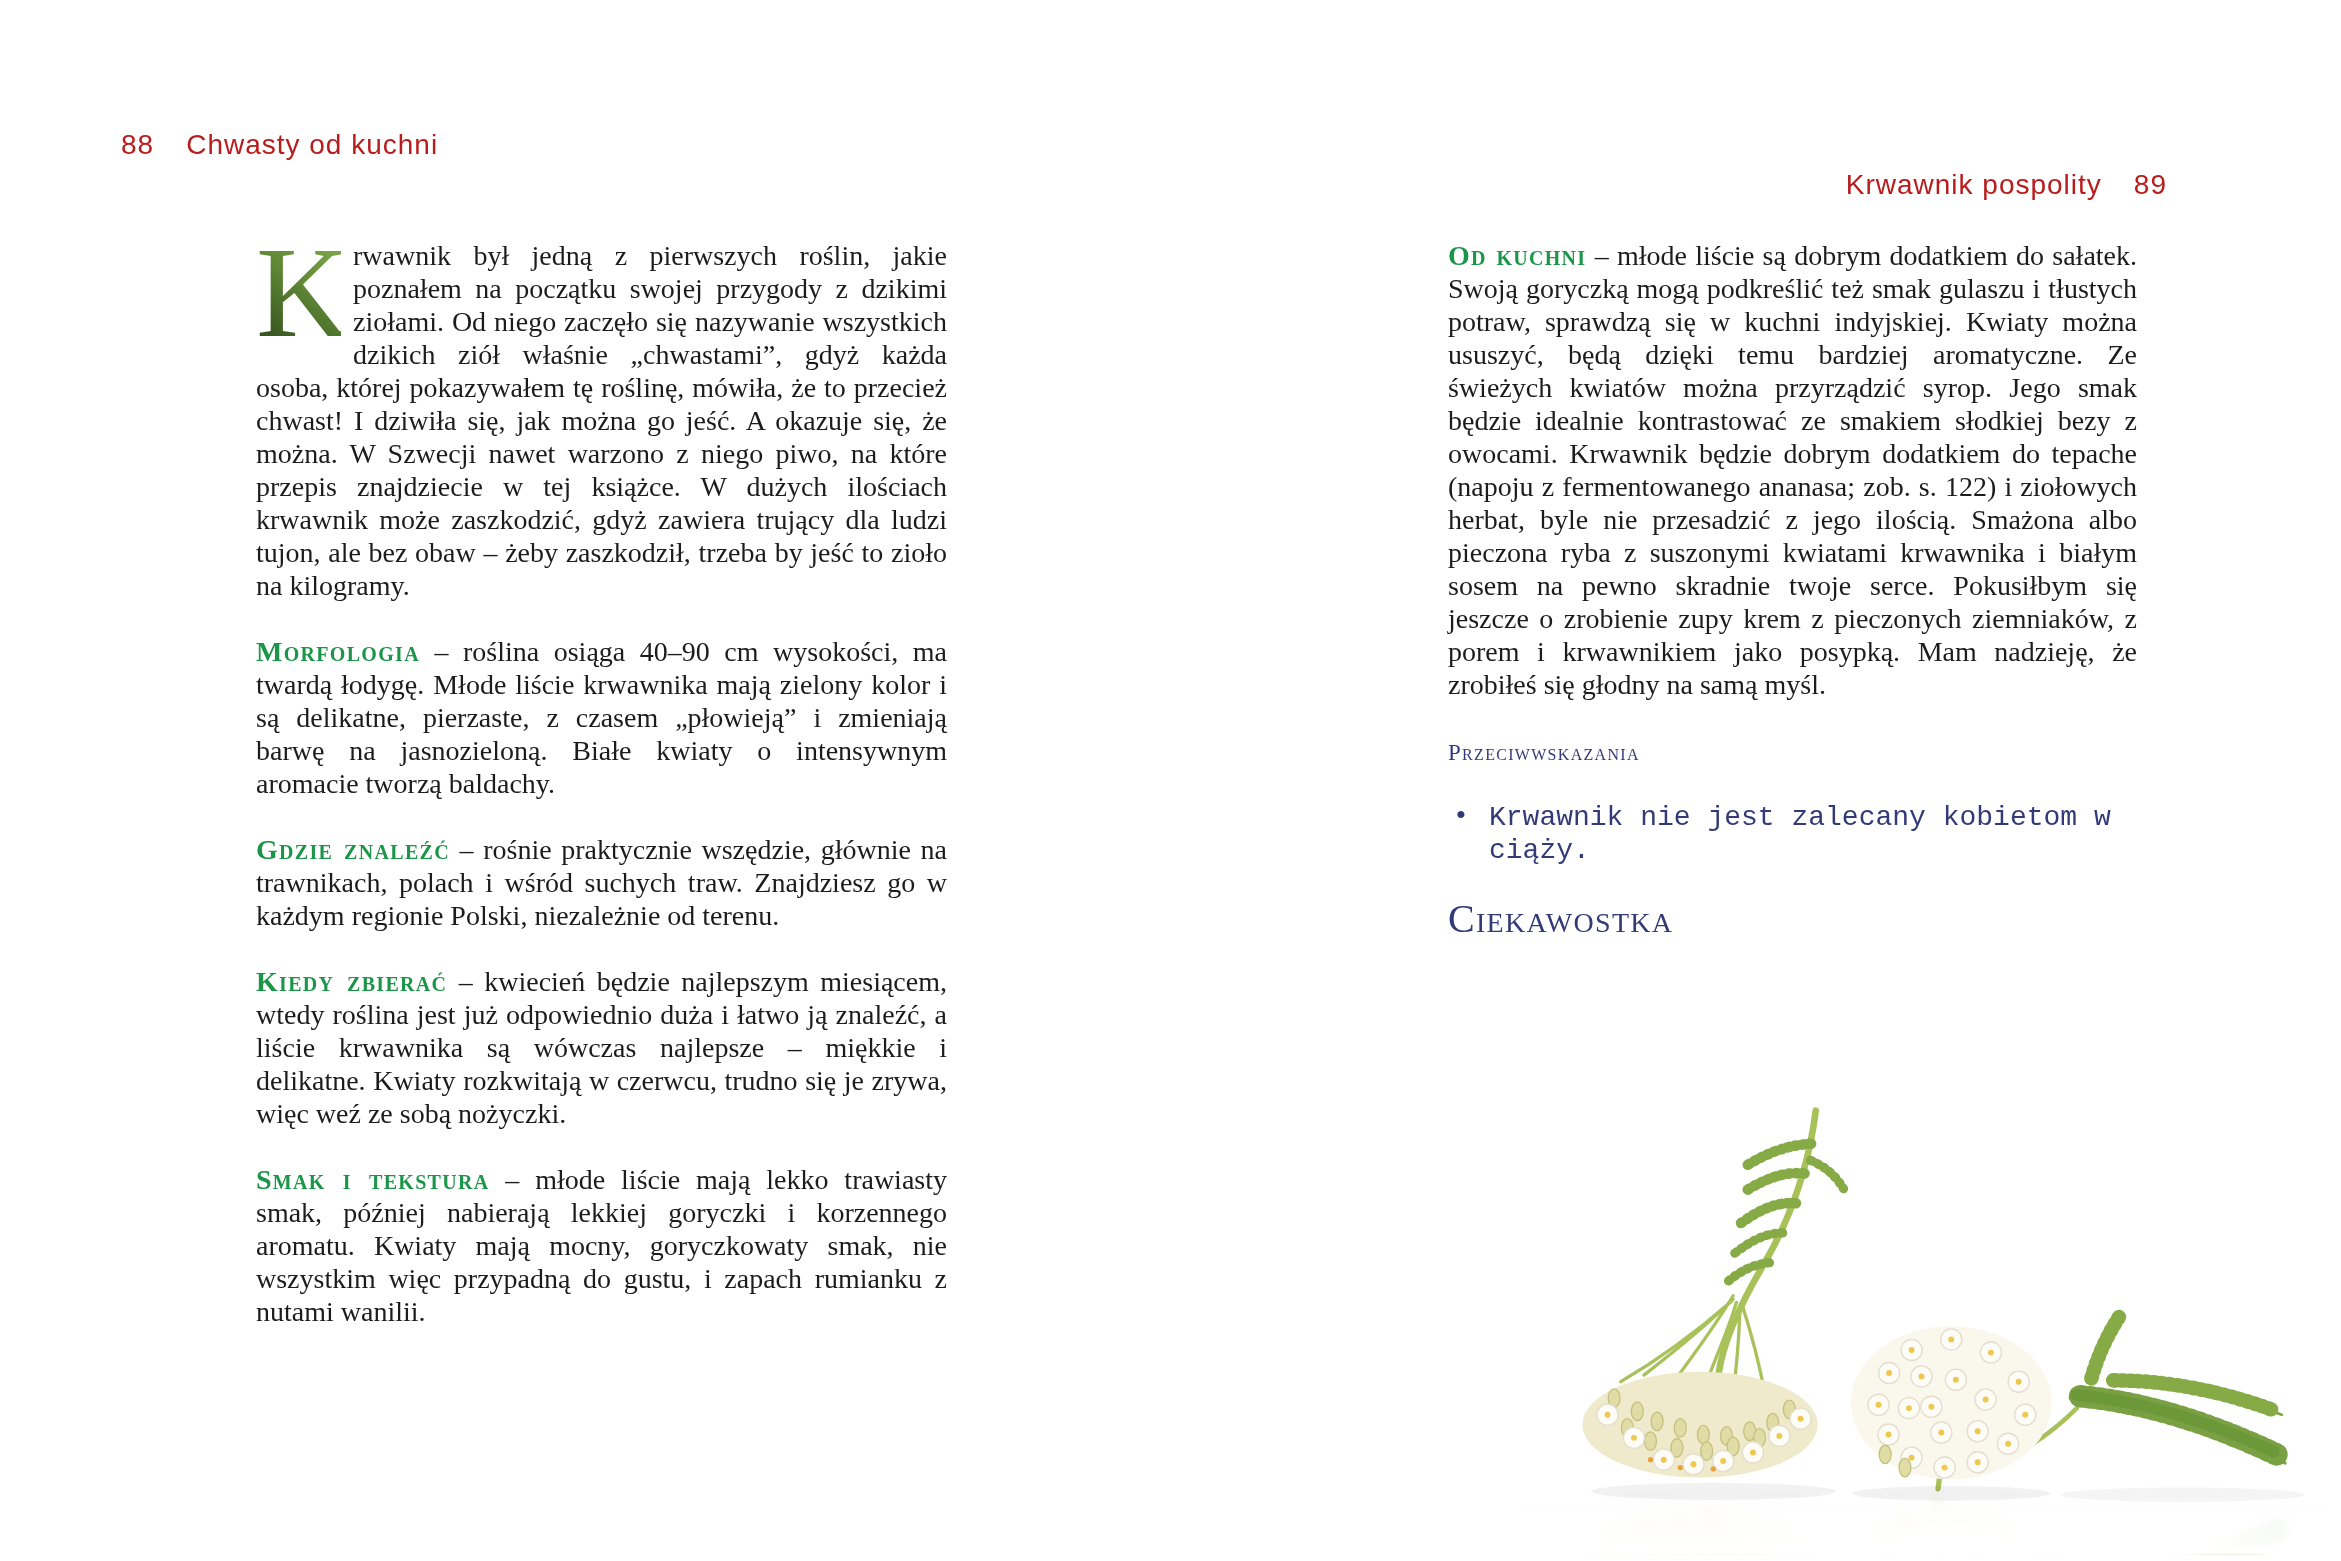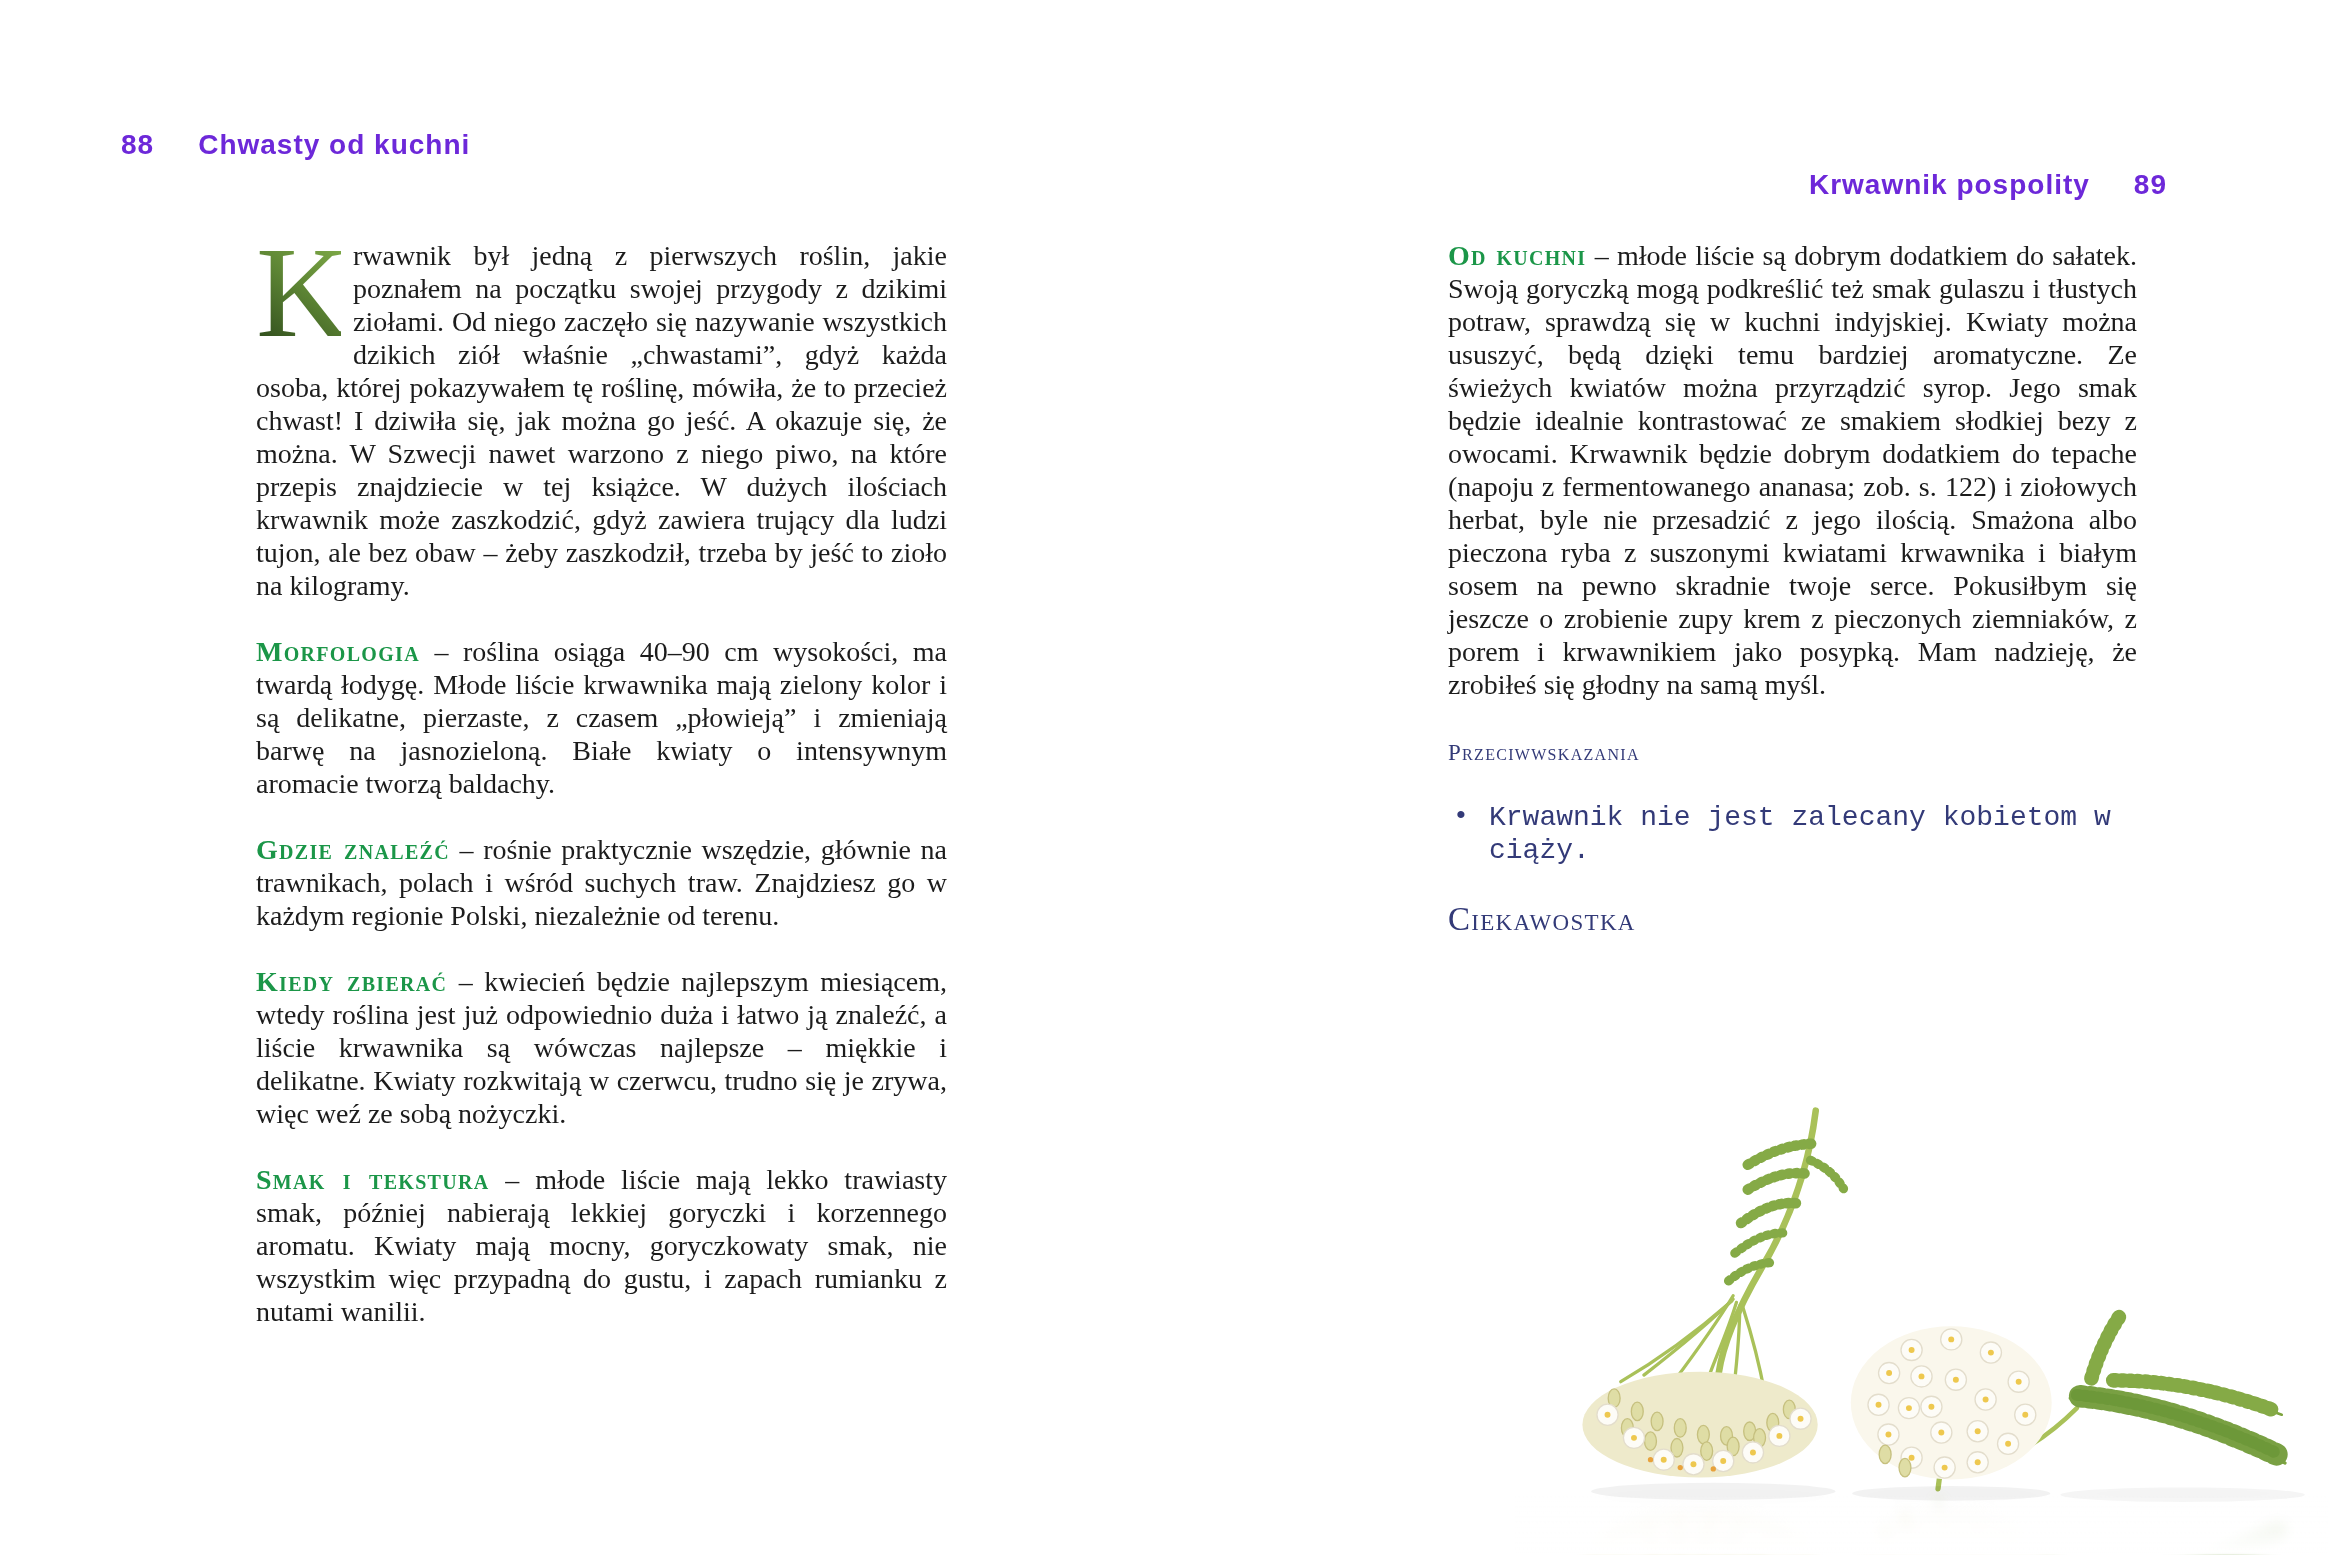--- a/index.html
+++ b/index.html
@@ -4,23 +4,23 @@
 <style>
   html,body{margin:0;padding:0;}
   body{
     width:2342px;height:1561px;position:relative;overflow:hidden;
     background:#ffffff;
     font-family:"Liberation Serif","DejaVu Serif",serif;
     color:#1c1c1c;
   }
   
   .running-head{
-    position:absolute;top:130px;display:flex;align-items:baseline;gap:44px;
+    position:absolute;top:130px;display:flex;align-items:baseline;gap:32px;
     font-family:"Liberation Sans","DejaVu Sans",sans-serif;
-    font-size:28px;line-height:30px;color:#6d28d9;letter-spacing:1px;font-weight:700;
+    font-size:28px;line-height:30px;color:#b91c1c;letter-spacing:1px;font-weight:400;
   }
   .running-head.left{left:121px;}
   .running-head.right{right:175px;margin-top:40px;}
   
   .col{
     position:absolute;top:239px;width:691px;
     font-size:28px;line-height:33px;text-align:justify;
   }
   .col.left{left:256px;}
   .col.right{left:1448px;width:689px;}
@@ -34,21 +34,21 @@
     background:linear-gradient(215deg,#7ca746 5%,#5d8534 45%,#2f4c1c 100%);
     -webkit-background-clip:text;background-clip:text;
     -webkit-text-fill-color:transparent;
   }
   .runin{
     font-variant:small-caps;letter-spacing:1.3px;font-weight:700;
     color:#1b9648;
   }
   .navy-head{
     font-variant:small-caps;letter-spacing:1.3px;font-weight:400;
-    color:#333a78;font-size:33px;line-height:36px;
+    color:#333a78;font-size:40px;line-height:36px;
     margin-top:34px;text-align:left;
   }
   ul.navy-list{
     list-style:none;margin:30px 0 0;padding:0 0 0 41px;color:#333a78;
   }
   ul.navy-list li{position:relative;text-align:left;font-family:Liberation Mono, monospace;}
   ul.navy-list li::before{
     content:"\2022";position:absolute;left:-36px;top:-1.3px;
     font-size:26.4px;color:#333a78;
   }

